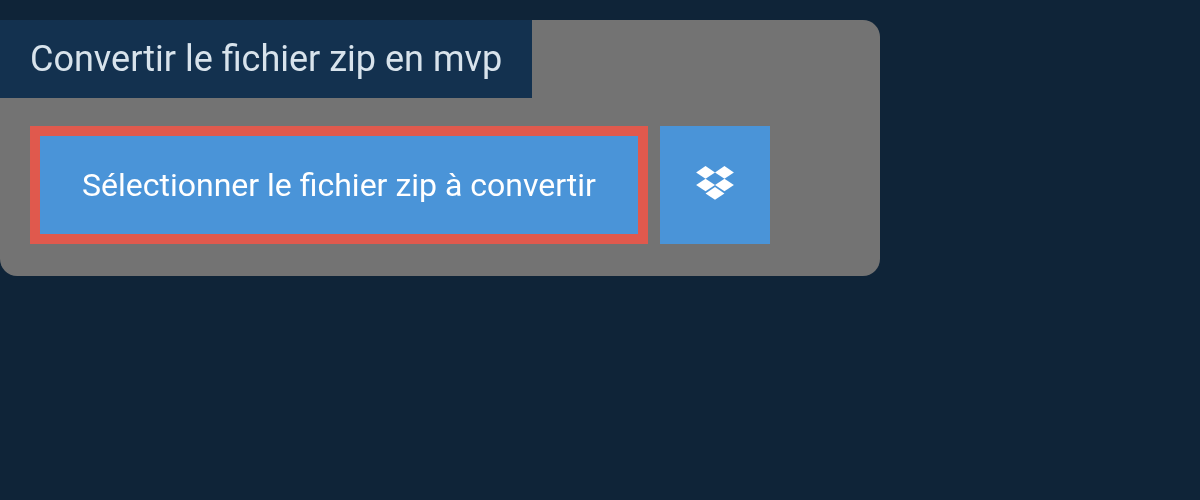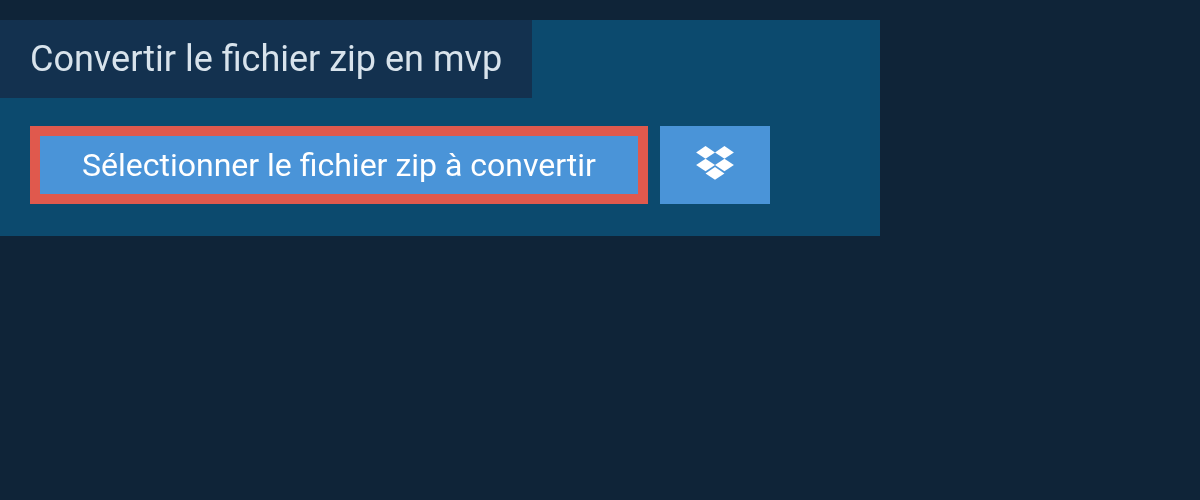--- a/index.html
+++ b/index.html
@@ -8,43 +8,44 @@
       box-sizing: border-box;
     }
     body {
       width: 1200px;
       height: 500px;
       background: #0f2438;
       font-family: -apple-system, BlinkMacSystemFont, "Segoe UI", Roboto, Helvetica, Arial, sans-serif;
       overflow: hidden;
     }
     .panel {
-      background: #0c4a6e;
+      background: #737373;
       margin: 20px 0 0 0;
       width: 880px;
+      border-radius: 17px;
     }
     .title-bar {
       display: inline-block;
       background: #13314f;
       padding: 18px 30px;
       color: #d8e3ec;
       font-size: 36px;
       font-weight: 400;
     }
     .button-row {
       display: flex;
       padding: 28px 30px 32px 30px;
       gap: 12px;
       align-items: stretch;
     }
     .select-button {
       flex: 0 0 auto;
       background: #4a94d8;
       border: 10px solid #e0594d;
-      padding: 10px 42px;
+      padding: 30px 42px;
       color: #ffffff;
       font-size: 32px;
       font-weight: 400;
       cursor: pointer;
       display: flex;
       align-items: center;
       justify-content: center;
       text-align: center;
     }
     .dropbox-button {

